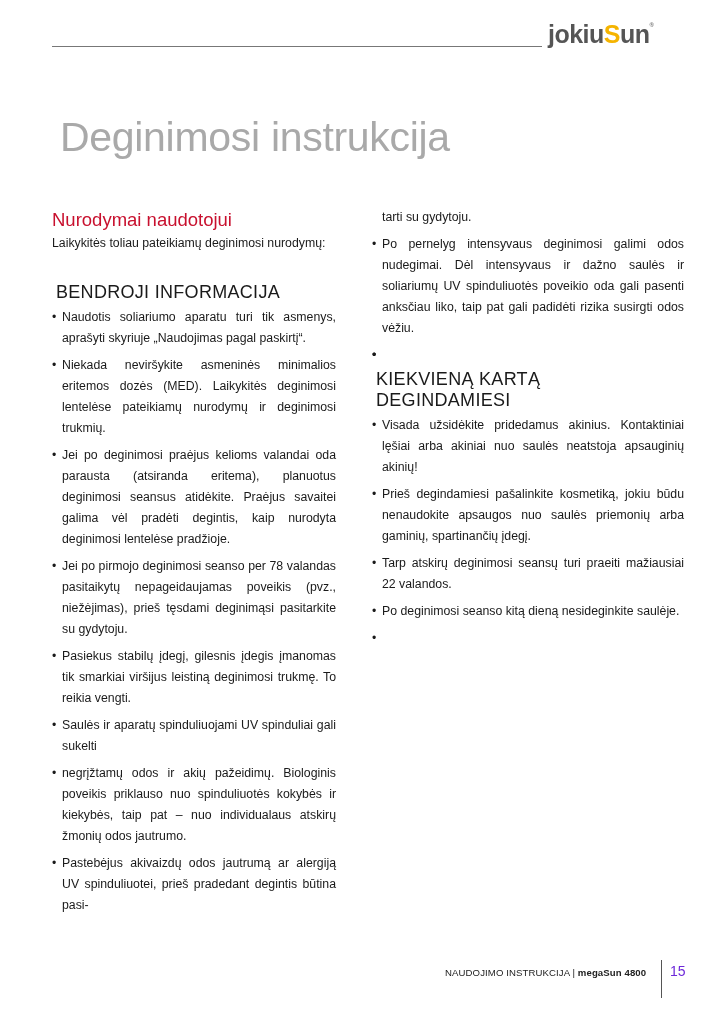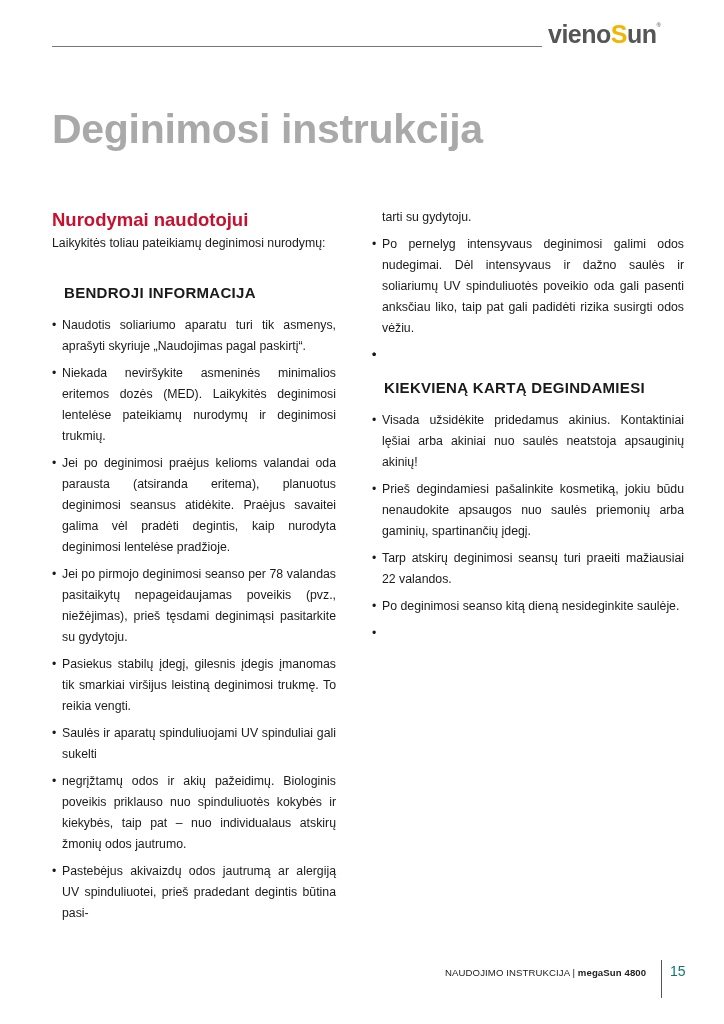--- a/index.html
+++ b/index.html
@@ -3,45 +3,45 @@
 <meta charset="utf-8">
 <style>
   html, body { margin:0; padding:0; background:#fff; }
   body { width:724px; height:1024px; position:relative; overflow:hidden;
          font-family:"Liberation Sans", sans-serif; color:#1a1a1a; }
   .header-line { position:absolute; left:52px; top:46px; width:490px; height:1px; background:#777; }
   .logo { position:absolute; left:548px; top:20px; font-size:25px; font-weight:bold;
           color:#555; letter-spacing:-0.5px; font-family:"Liberation Sans", sans-serif; }
   .logo .accent { color:#f5b400; }
   .logo sup { font-size:6px; color:#777; vertical-align:top; position:relative; top:2px; }
-  .page-title { position:absolute; left:52px; top:106px; font-size:41px; font-weight:bold;
-                color:#a9a9a9; margin:0; letter-spacing:-0.3px; }
+  .page-title { position:absolute; left:52px; top:106px; font-size:41px; font-weight:normal;
+                color:#a9a9a9; margin:8px; letter-spacing:-0.3px; }
   .col { position:absolute; top:207px; font-size:12.3px; line-height:21px; }
   .col-left { left:52px; width:284px; }
   .col-right { left:372px; width:312px; }
   p { margin:0; text-align:justify; }
   .intro { margin-bottom:27px; }
-  .section-title { color:#c8102e; font-size:18.5px; font-weight:bold; margin:0; line-height:26px; }
-  .sub-title { font-size:15px; font-weight:bold; margin:12px; line-height:21px; letter-spacing:0.3px; }
+  .section-title { color:#c8102e; font-size:18.5px; font-weight:normal; margin:0; line-height:26px; }
+  .sub-title { font-size:18px; font-weight:normal; margin:4px; line-height:21px; letter-spacing:0.3px; }
   .section-lead { margin-bottom:28px; }
   ul { list-style:none; margin:0; padding:0; }
   li { position:relative; padding-left:10px; margin-bottom:6px; text-align:justify; }
   li .bullet { position:absolute; left:0; top:0; }
   .continuation { padding-left:10px; margin-bottom:6px; }
   .gap { height:20px; }
   .footer-text { position:absolute; left:445px; top:967px; font-size:9.6px; color:#222; letter-spacing:0.1px; }
   .footer-text .brand { font-weight:bold; }
   .footer-divider { position:absolute; left:661px; top:960px; width:1px; height:38px; background:#555; }
-  .page-number { position:absolute; left:670px; top:963px; font-size:14px; color:#0f766e; }
+  .page-number { position:absolute; left:670px; top:963px; font-size:14px; color:#6d28d9; }
 </style>
 </head>
 <body>
 
 <div class="header-line"></div>
-<div class="logo"><span>vieno</span><span class="accent">S</span><span>un</span><sup>®</sup></div>
+<div class="logo"><span>jokiu</span><span class="accent">S</span><span>un</span><sup>®</sup></div>
 
 <h1 class="page-title">Deginimosi instrukcija</h1>
 
 <div class="col col-left">
 
   <h2 class="section-title">Nurodymai naudotojui</h2>
   <p class="section-lead">Laikykitės toliau pateikiamų deginimosi nurodymų:</p>
 
   <h3 class="sub-title">BENDROJI INFORMACIJA</h3>
   <ul>

